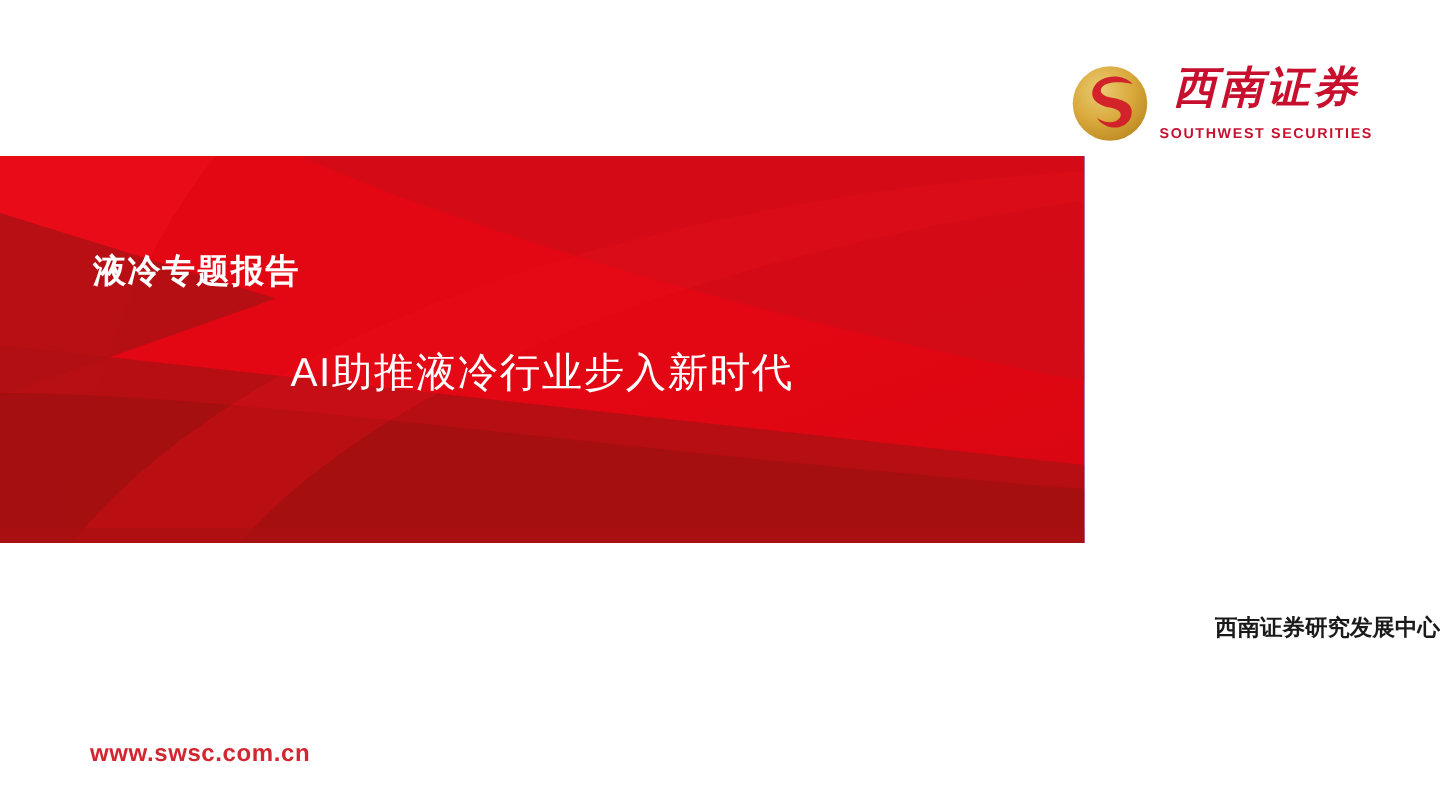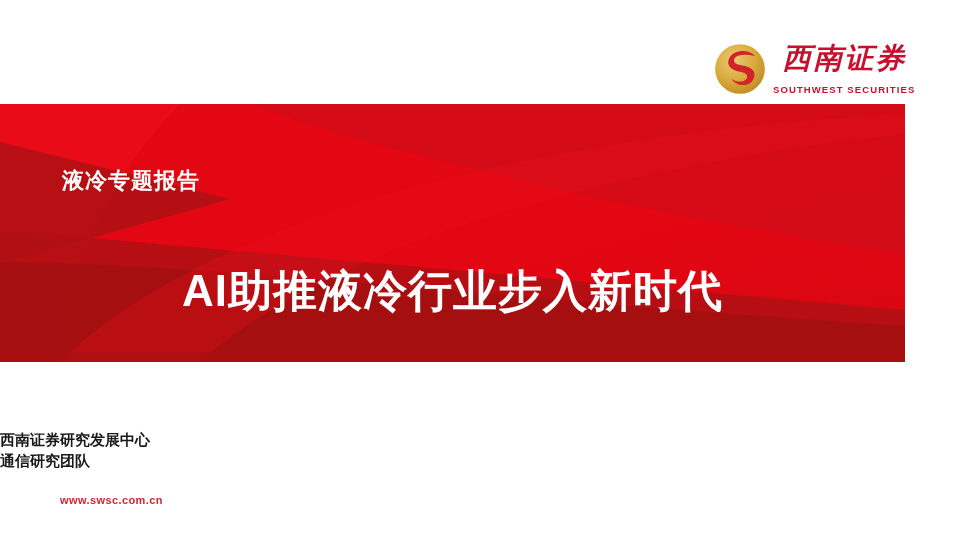--- a/index.html
+++ b/index.html
@@ -61,21 +61,21 @@
     letter-spacing: 1.1px;
     margin-top: 10px;
     white-space: nowrap;
   }
 
   
   .banner {
     position: absolute;
     left: 0;
     top: 104px;
-    width: 905px;
+    width: 723px;
     height: 258px;
     overflow: hidden;
     background: #4c1d95;
   }
   .banner svg {
     position: absolute;
     inset: 0;
     width: 100%;
     height: 100%;
     display: block;
@@ -94,49 +94,48 @@
     color: #ffffff;
     letter-spacing: 1px;
     white-space: nowrap;
   }
   .maintitle {
     position: absolute;
     left: 0;
     right: 0;
     top: 126px;
     text-align: center;
-    font-size: 44px;
-    font-weight: bold;
+    font-size: 27px;
+    font-weight: normal;
     color: #ffffff;
     letter-spacing: 1px;
     white-space: nowrap;
-    margin-top: 32px;
   }
 
   
   .byline {
     position: absolute;
     left: 0;
     right: 0;
-    top: 430px;
-    text-align: left;
+    top: 408px;
+    text-align: right;
     font-family: "DejaVu Serif", "Liberation Serif", serif;
     font-size: 15px;
     font-weight: bold;
     color: #1a1a1a;
     line-height: 1.42;
   }
   .byline div { white-space: nowrap; }
 
   .site-url {
     position: absolute;
     left: 60px;
     top: 494px;
     font-family: "Liberation Sans", sans-serif;
-    font-size: 11px;
+    font-size: 16px;
     font-weight: bold;
     color: #D22630;
     letter-spacing: 0.4px;
     white-space: nowrap;
   }
 </style>
 </head>
 <body>
 
 <div class="slide">
@@ -188,18 +187,17 @@
     </svg>
 
     <div class="banner-text-layer">
       <div class="subtitle">液冷专题报告</div>
       <div class="maintitle">AI助推液冷行业步入新时代</div>
     </div>
   </div>
 
   <div class="byline">
     <div>西南证券研究发展中心</div>
-    <div>通信研究团队</div>
   </div>
 
   <div class="site-url">www.swsc.com.cn</div>
 
 </div>
 
 </body></html>

